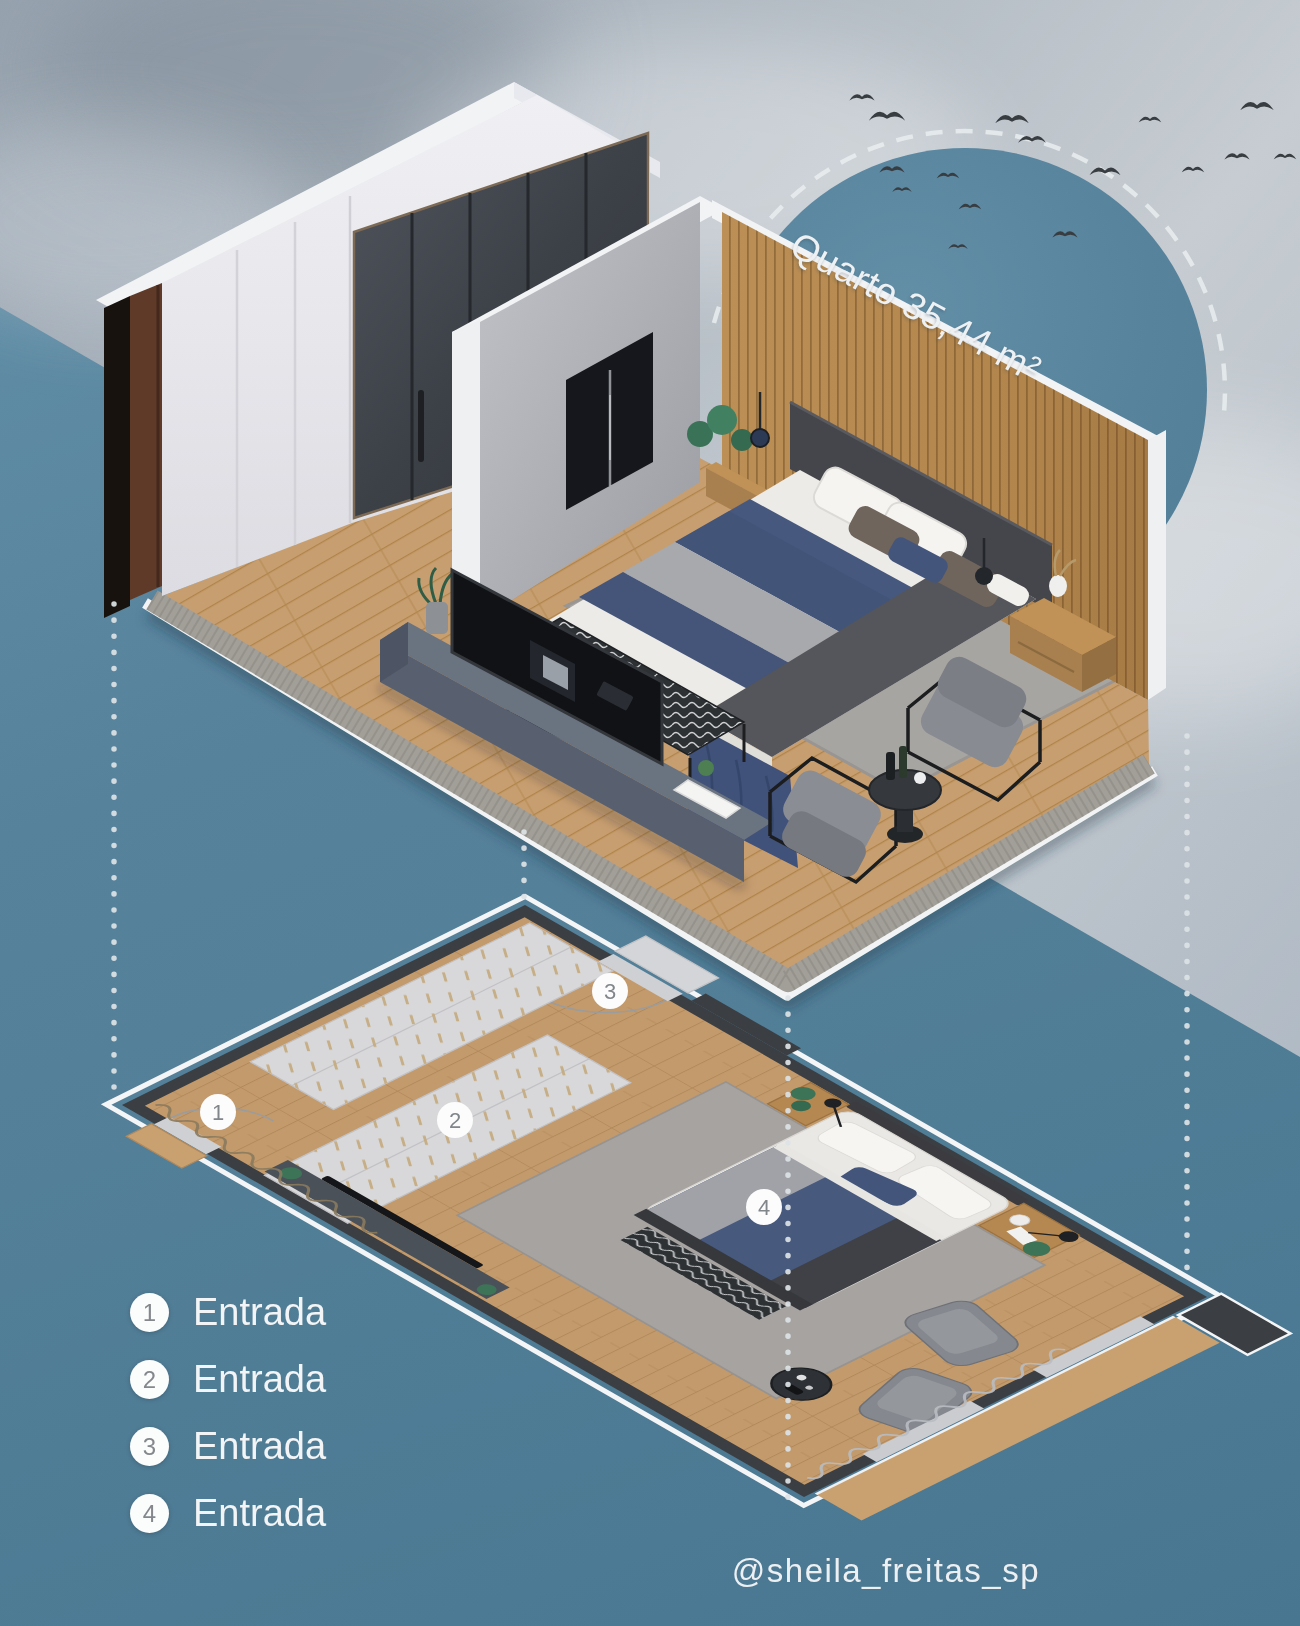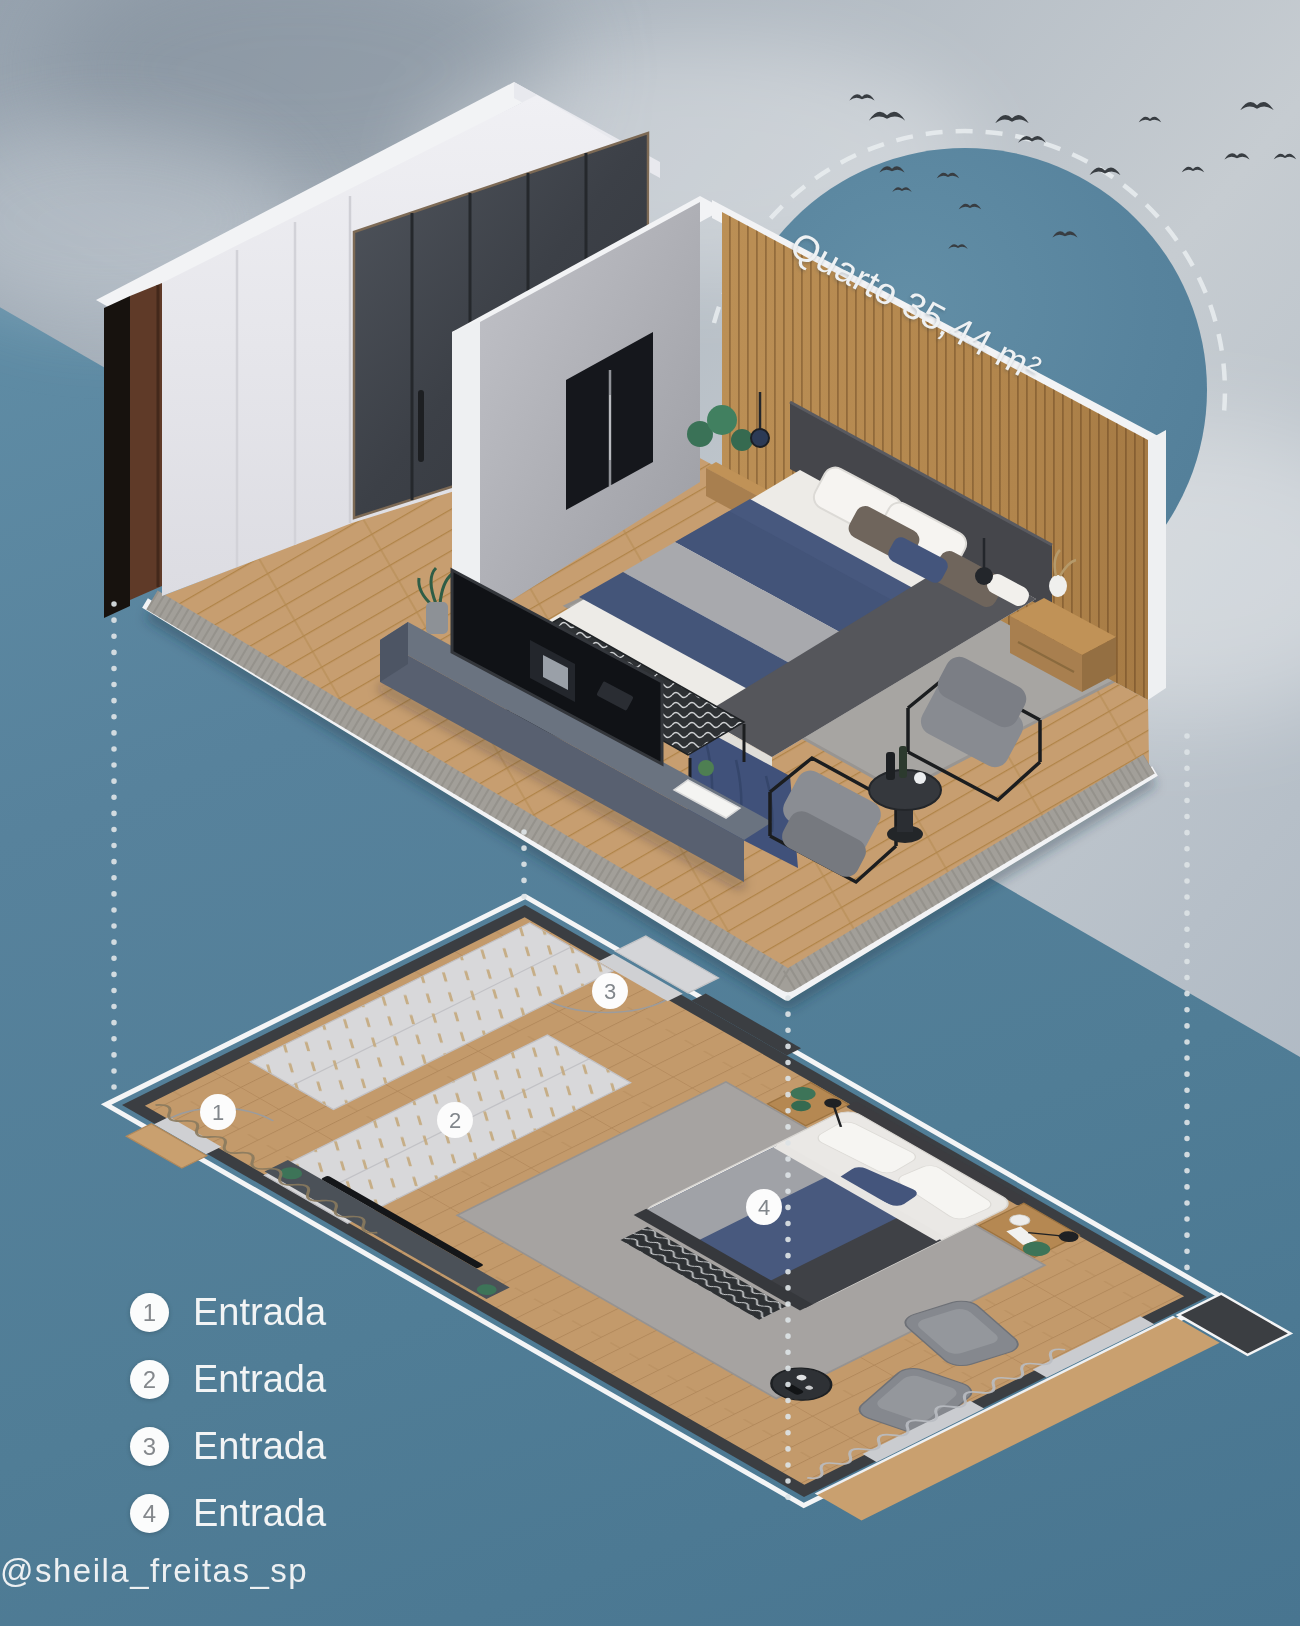--- a/index.html
+++ b/index.html
@@ -23,21 +23,21 @@
     color:#eef1f3;font-size:37px;letter-spacing:.5px;white-space:nowrap;
     text-shadow:0 2px 3px rgba(40,60,75,.25);}
   
   .legend{position:absolute;left:130px;top:1291px;display:flex;flex-direction:column;gap:24px;}
   .legend-row{display:flex;align-items:center;gap:24px;}
   .badge{width:39px;height:39px;border-radius:50%;background:#fbfcfc;color:#84888c;
     display:flex;align-items:center;justify-content:center;font-size:24px;font-weight:500;
     box-shadow:0 1px 4px rgba(25,45,55,.3);}
   .legend-label{color:#f2f4f5;font-size:38px;}
   
-  .credit{position:absolute;left:0;top:1552px;width:1040px;text-align:left;
+  .credit{position:absolute;left:0;top:1552px;width:1040px;text-align:right;
     color:#edf0f2;font-size:33px;letter-spacing:1.5px;}
   svg{position:absolute;left:0;top:0;}
   .marker-num{font-size:22px;font-weight:500;fill:#81868b;}
 </style>
 </head>
 <body>
 
 <div class="canvas">
 
   <div class="bg-teal"></div>

